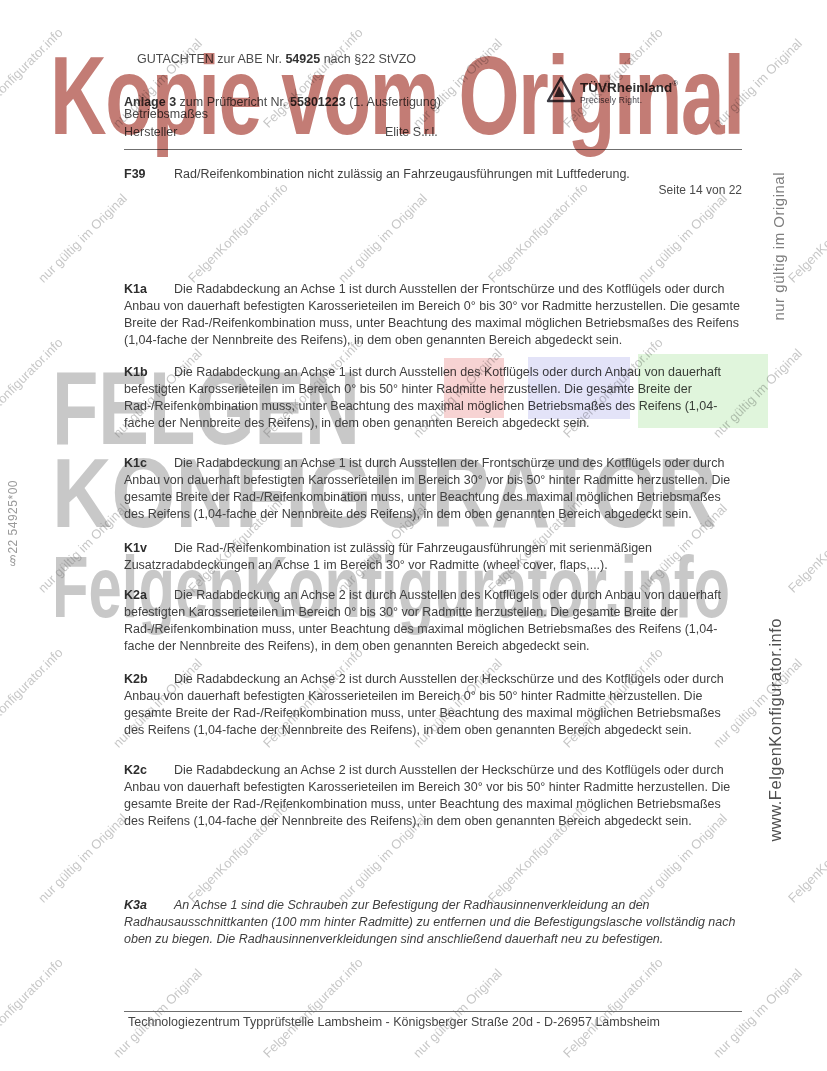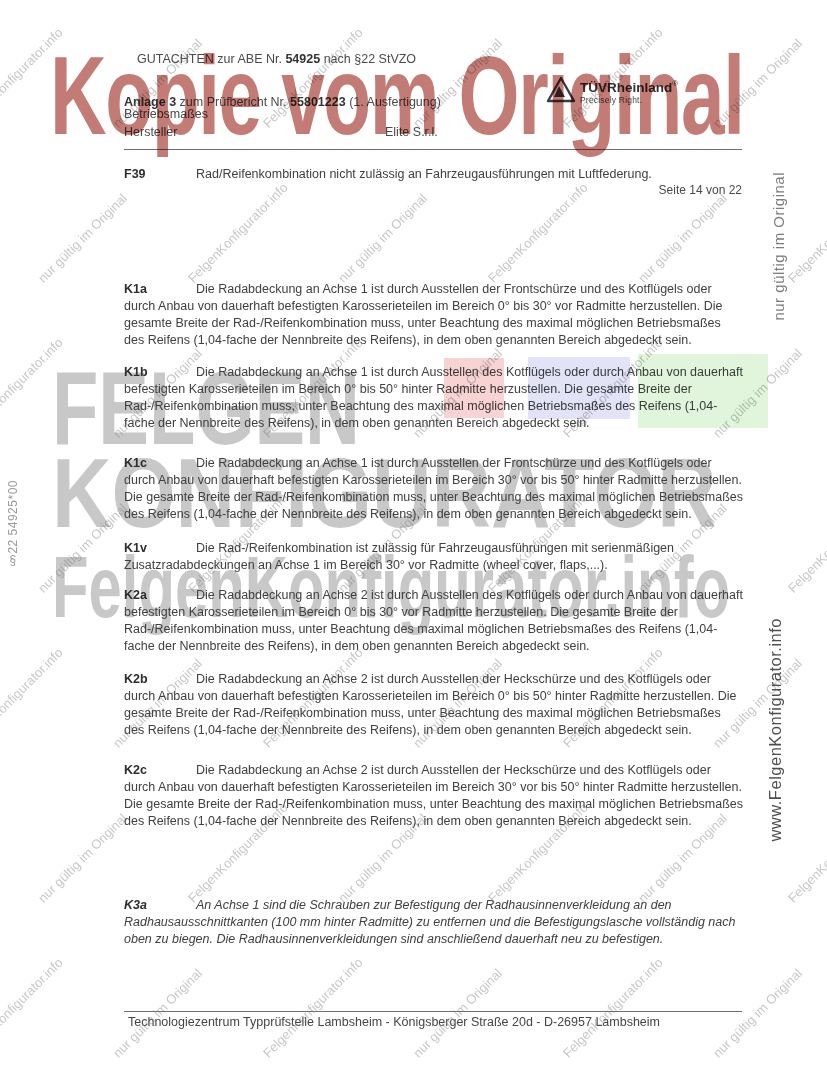--- a/index.html
+++ b/index.html
@@ -12,21 +12,21 @@
   .hline{font-size:12.5px;line-height:16px;color:#4a4a4a;white-space:nowrap;}
   .b{font-weight:bold;color:#333;}
   .rule{border-top:1.2px solid #6f6f6f;height:0;}
   .pageno{font-size:12px;color:#4a4a4a;text-align:right;}
   
   .logo{display:flex;align-items:flex-start;gap:4px;z-index:2;margin-top:32px;}
   .logo-name{font-size:13.5px;color:#3c3c44;white-space:nowrap;line-height:15px;}
   .logo-tag{font-size:8.5px;color:#4a4a52;letter-spacing:.2px;margin-top:0px;}
   
   .para{position:absolute;left:124px;width:620px;font-size:12.5px;line-height:17px;color:#404040;z-index:2;}
-  .code{display:inline-block;width:72px;font-weight:bold;color:#2e2e2e;}
+  .code{display:inline-block;width:50px;font-weight:bold;color:#2e2e2e;}
   
   .footer-text{font-size:12.5px;color:#454545;white-space:nowrap;}
   
   .wm{pointer-events:none;white-space:nowrap;}
   .wm-kopie{
     left:50px;top:36px;font-size:112px;font-weight:bold;letter-spacing:-2px;
     color:rgba(172,73,64,0.72);transform:scaleX(0.70);transform-origin:left top;
     z-index:3;mix-blend-mode:multiply;line-height:120px;
   }
   .wm-giant{

